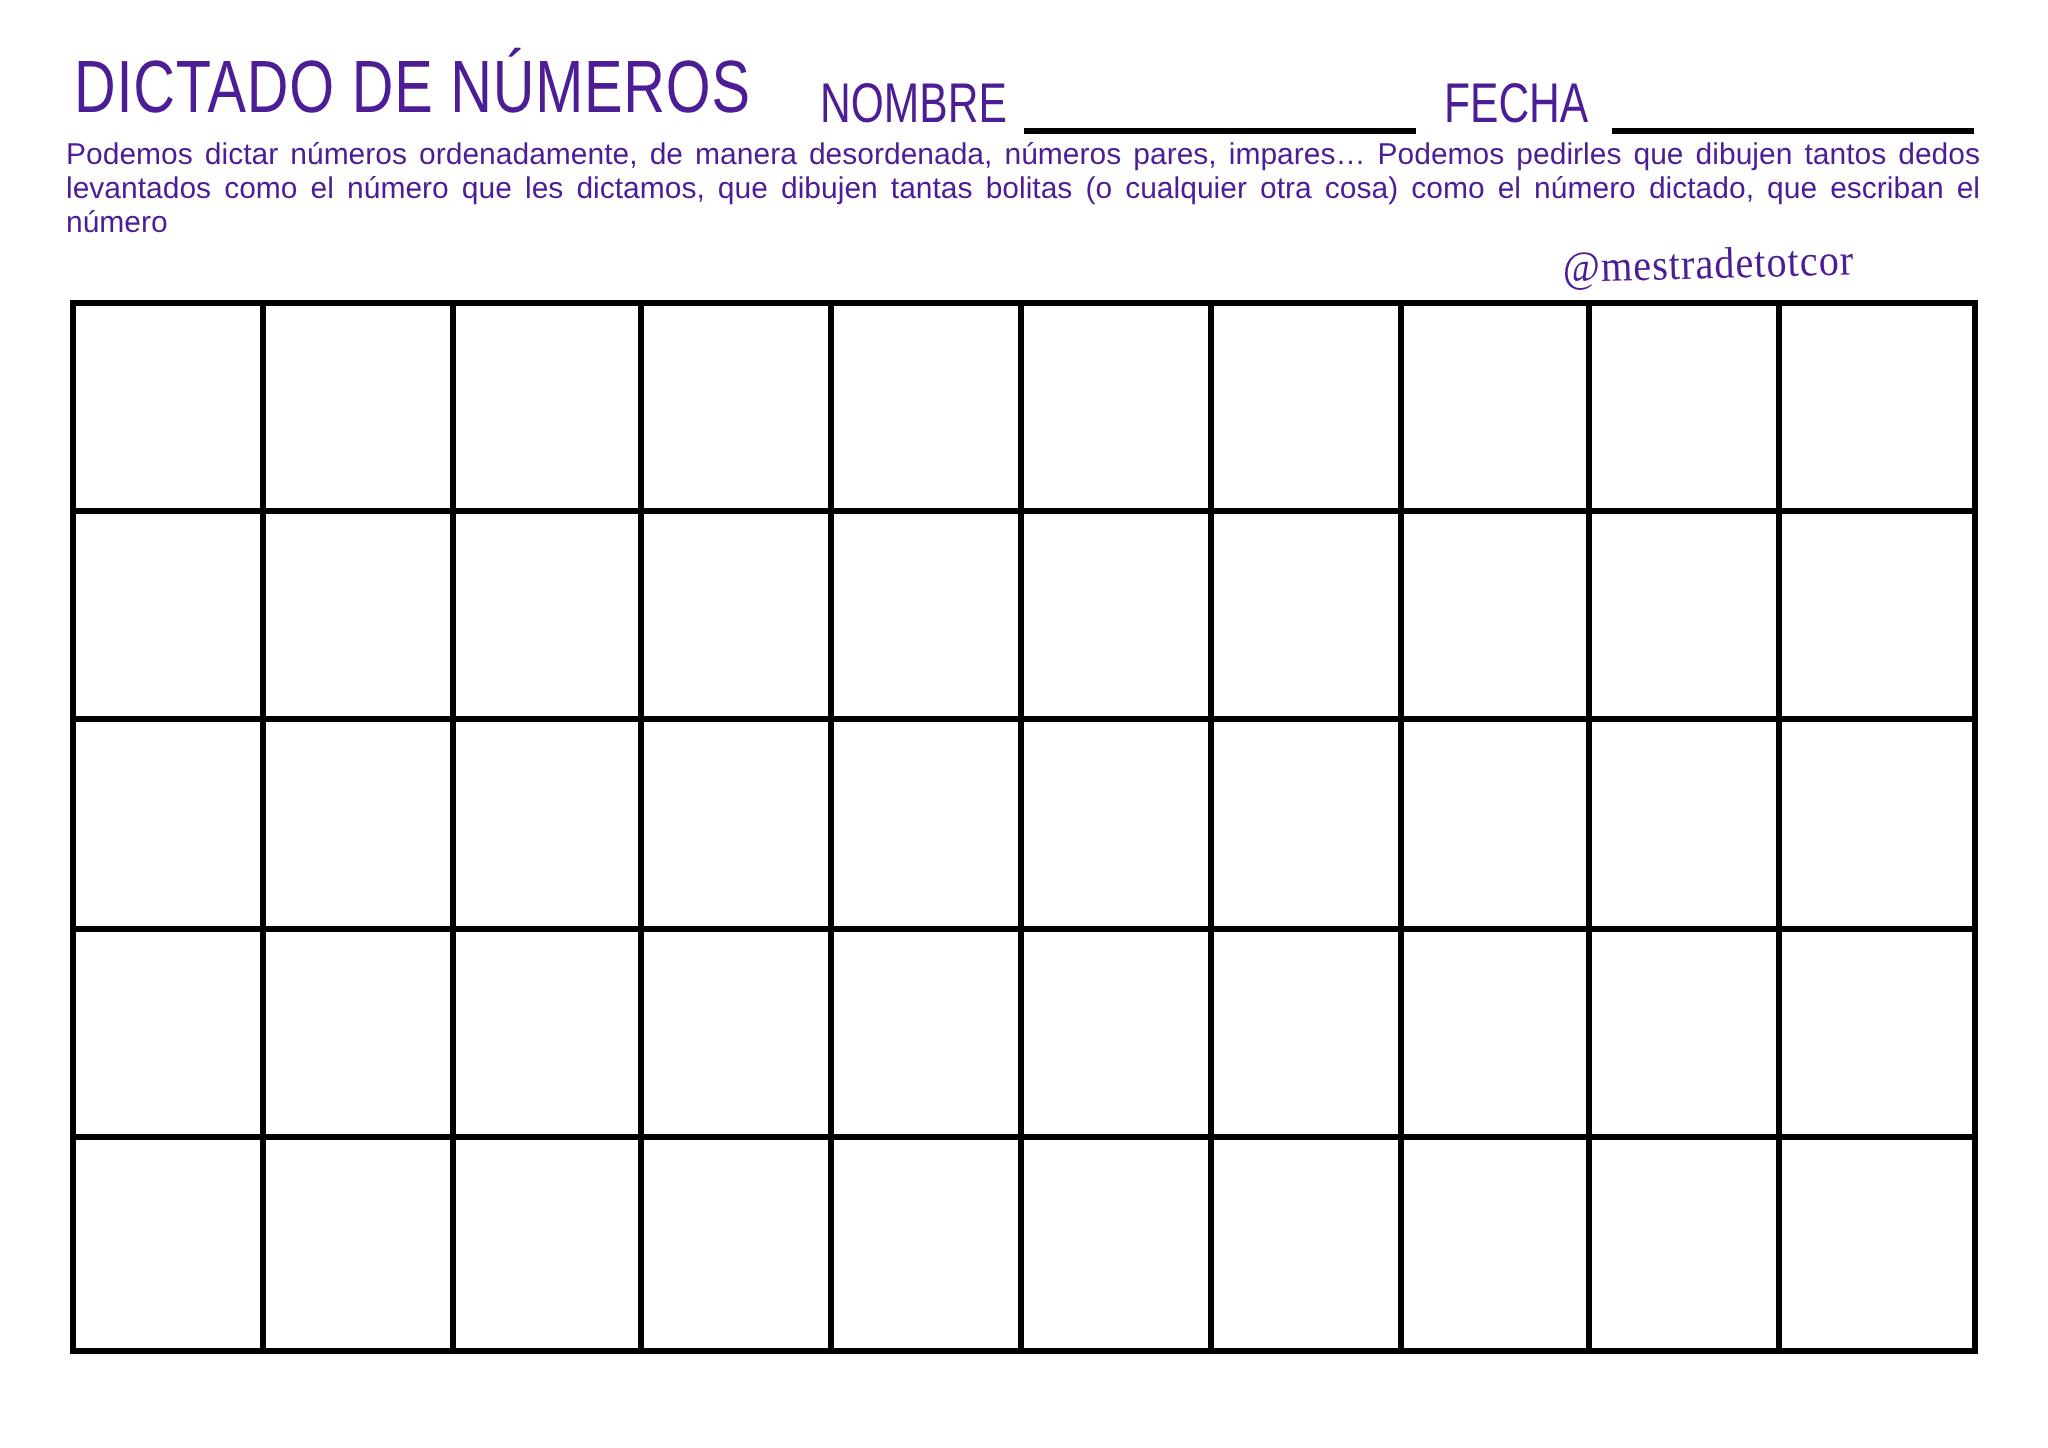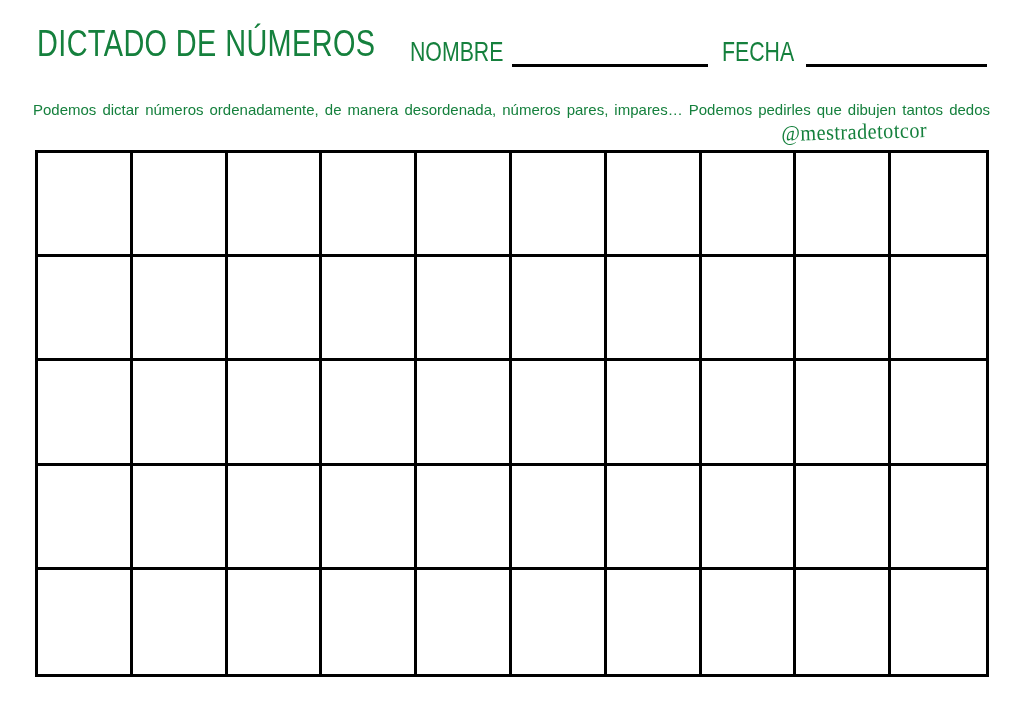--- a/index.html
+++ b/index.html
@@ -54,21 +54,20 @@
     left: 33px;
     top: 69px;
     width: 957px;
     font-size: 15px;
     line-height: 17px;
     word-spacing: 1px;
   }
   .just {
     text-align: justify;
     text-align-last: justify;
-    margin-top: 32px;
   }
   .signature {
     position: absolute;
     left: 781px;
     top: 123px;
     width: 210px;
     font-family: cursive;
     font-size: 22px;
     line-height: 1;
     white-space: nowrap;
@@ -91,34 +90,35 @@
     border-right: 3px solid #000;
     border-bottom: 3px solid #000;
     background: #fff;
   }
   .cell.lc { border-right: none; }
   .cell.lr { border-bottom: none; }
 </style>
 </head>
 <body>
 
-<div class="sheet" style="color: #15803d; background: rgb(255, 255, 255);">
+<div class="sheet" style="color: #4c1d95; background: rgb(255, 255, 255);">
 
   <h1 class="page-title">DICTADO DE NÚMEROS</h1>
 
   <span class="field-label name-label">NOMBRE</span>
 
   <div class="write-line name-line"></div>
 
   <span class="field-label fecha-label">FECHA</span>
 
   <div class="write-line fecha-line"></div>
 
   <div class="instructions">
     <div class="just">Podemos dictar números ordenadamente, de manera desordenada, números pares, impares… Podemos pedirles que dibujen tantos dedos</div>
+    <div class="just">levantados como el número que les dictamos, que dibujen tantas bolitas (o cualquier otra cosa) como el número dictado, que escriban el número</div>
   </div>
 
   <div class="signature">@mestradetotcor</div>
 
   <div class="number-grid" id="grid" style="grid-template-columns: repeat(10, 1fr); grid-template-rows: repeat(5, 1fr);">
       <div class="cell"></div>
       <div class="cell"></div>
       <div class="cell"></div>
       <div class="cell"></div>
       <div class="cell"></div>

